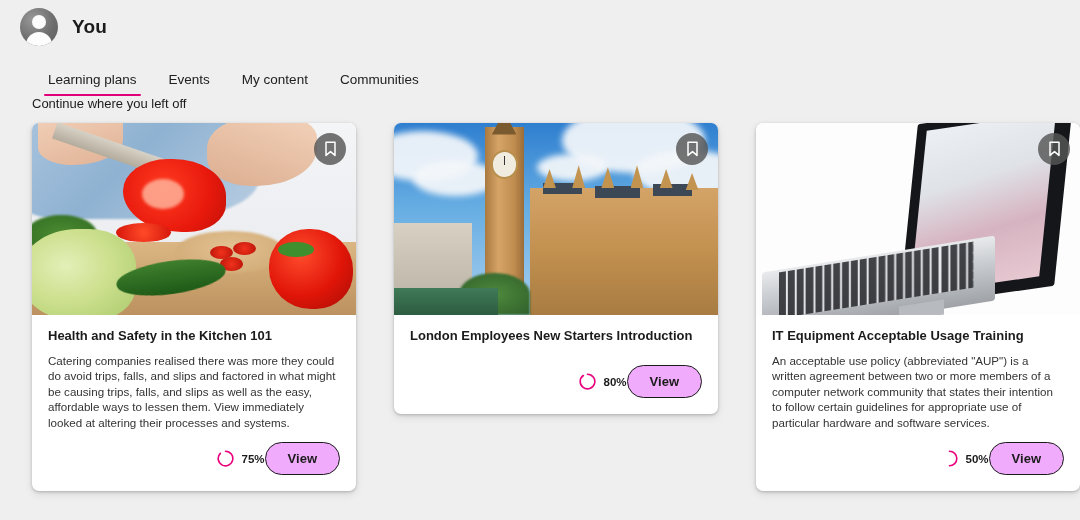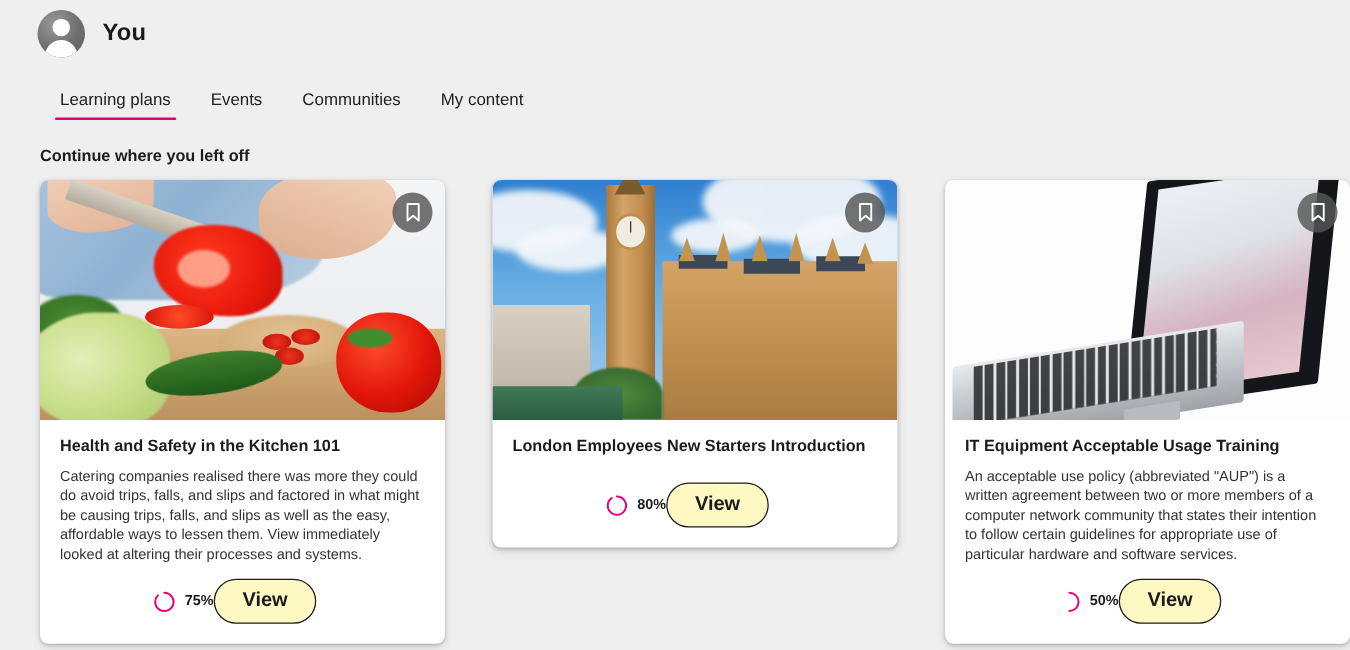--- a/index.html
+++ b/index.html
@@ -5,21 +5,21 @@
   * { box-sizing: border-box; margin: 0; padding: 0; }
   html, body {
     width: 1080px; height: 520px;
     background: #efeff0;
     font-family: "Liberation Sans", sans-serif;
     overflow: hidden;
   }
   .page { position: relative; width: 1080px; height: 520px; background: #efeff0; }
 
   
-  .header { display: flex; align-items: center; gap: 14px; padding: 6px 0 0 30px; height: 48px; }
+  .header { display: flex; align-items: center; gap: 14px; padding: 6px 0 0 20px; height: 48px; }
   .avatar {
     width: 38px; height: 38px; border-radius: 50%;
     background: radial-gradient(circle at 35% 30%, #9a9a9a 0%, #6e6e6e 55%, #5e5e5e 100%);
     position: relative; overflow: hidden; flex: none;
   }
   .avatar .head {
     position: absolute; width: 14px; height: 14px; border-radius: 50%;
     background: #fdfdfd; left: 12px; top: 7px;
   }
   .avatar .body {
@@ -35,22 +35,22 @@
     position: relative; cursor: pointer; line-height: 1;
   }
   .tab.active { font-weight: normal; }
   .tab.active::after {
     content: ""; position: absolute; left: 12px; right: 12px; bottom: 0;
     height: 2.5px; background: #e0007a; border-radius: 2px;
   }
 
   
   .section-title {
-    font-size: 13px; font-weight: bold; color: #1b1b1b;
-    padding-left: 32px; margin-top: 21px;
+    font-size: 13px; font-weight: normal; color: #1b1b1b;
+    padding-left: 32px; margin-top: 0;
   }
 
   
   .cards {
     display: flex; gap: 38px; padding: 12px 0 0 32px; align-items: flex-start;
   }
   .card {
     width: 337px; background: #fff; border-radius: 7px;
     box-shadow: 0 1px 3px rgba(0,0,0,.22), 0 3px 8px rgba(0,0,0,.10);
     overflow: hidden; display: flex; flex-direction: column;
@@ -63,29 +63,29 @@
     border-radius: 50%; background: rgba(85,85,85,.82);
     display: flex; align-items: center; justify-content: center; cursor: pointer; z-index: 4;
   }
   .bookmark-btn svg { display: block; }
 
   .card-body { padding: 13px 16px 0 16px; flex: 1; }
   .card-title { font-size: 13px; font-weight: bold; color: #1b1b1b; margin-bottom: 10px; }
   .card-desc { font-size: 11.6px; line-height: 1.33; color: #333; }
 
   .card-footer {
-    display: flex; align-items: center; justify-content: center;
+    display: flex; align-items: center; justify-content: flex-end;
     padding: 12px 16px 16px 4px; margin-top: auto;
   }
   .progress { display: flex; align-items: center; gap: 8px; }
   .ring { width: 17px; height: 17px; display: block; }
   .pct { font-size: 11.5px; font-weight: bold; color: #1b1b1b; }
   .view-btn {
-    border: 1.4px solid #1b1b1b; background: #fef9c3; border-radius: 999px;
-    font-size: 16px; font-weight: bold; color: #1b1b1b;
+    border: 1.4px solid #1b1b1b; background: #f0abfc; border-radius: 999px;
+    font-size: 13px; font-weight: bold; color: #1b1b1b;
     padding: 8px 22px; cursor: pointer; font-family: "Liberation Sans", sans-serif;
   }
 
   
   .scene { position: absolute; inset: 0; }
 
   
   .k-bg { position: absolute; inset: 0; background: linear-gradient(180deg,#f4f5f7 0%,#eef0f3 40%,#e9eaec 100%); }
   .k-shirt { position: absolute; left: -4%; top: -2%; width: 74%; height: 52%;
     background: linear-gradient(135deg,#a9c4de 0%,#8fb2d2 45%,#b9cee2 100%); border-radius: 0 0 40% 18%; filter: blur(1px); }
@@ -176,24 +176,24 @@
   </div>
 
   <div class="tabs">
     <div class="tab active">
       <span>Learning plans</span>
     </div>
     <div class="tab">
       <span>Events</span>
     </div>
     <div class="tab">
+      <span>My content</span>
+    </div>
+    <div class="tab">
       <span>Communities</span>
-    </div>
-    <div class="tab">
-      <span>My content</span>
     </div>
   </div>
 
   <div class="section-title">Continue where you left off</div>
 
   <div class="cards">
 
     <div class="card">
       <div class="thumb">
         <div class="scene">

